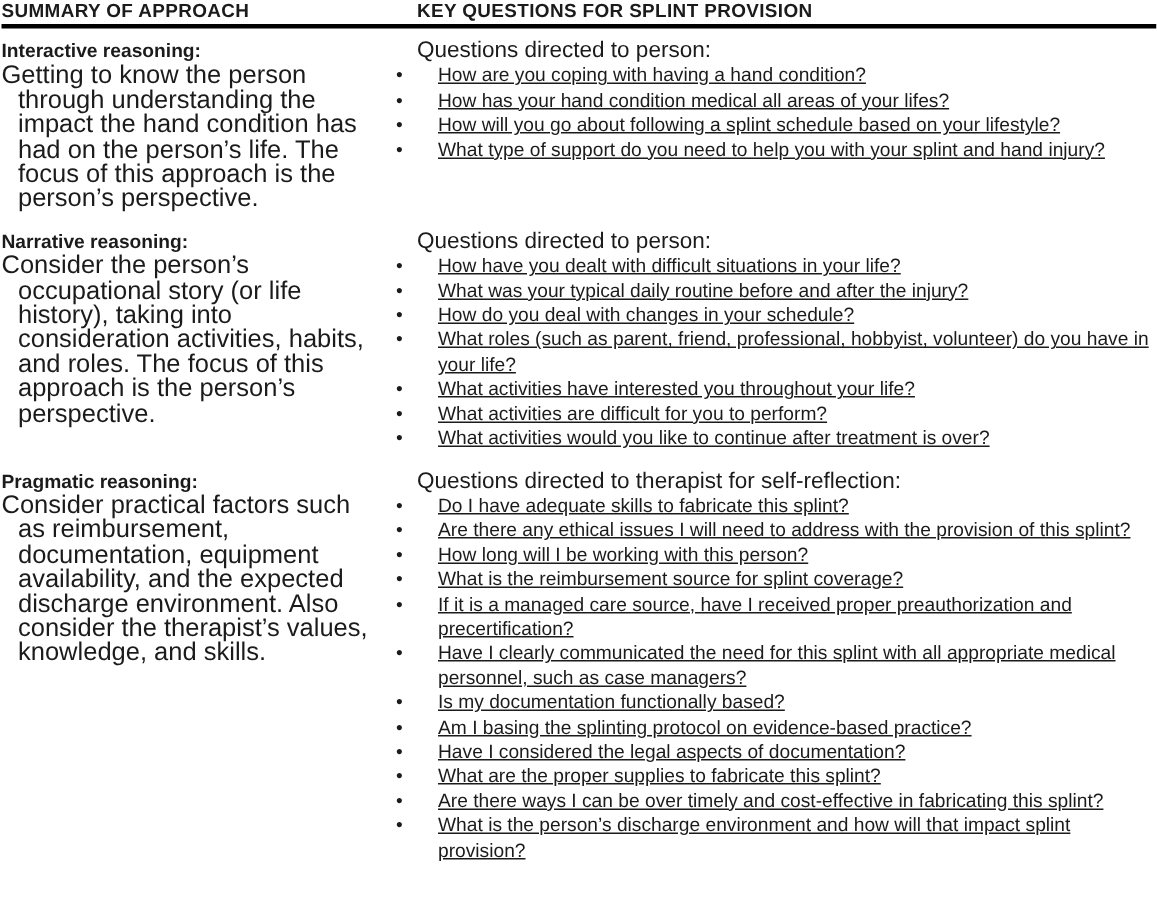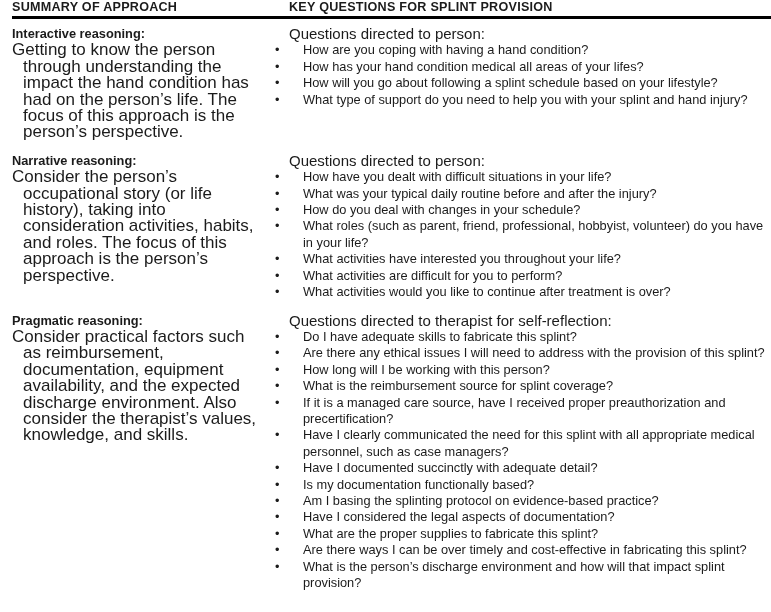--- a/index.html
+++ b/index.html
@@ -7,21 +7,21 @@
   body {
     width: 771px;
     height: 612px;
     background: #ffffff;
     color: #1b1b1b;
     font-family: "Liberation Sans", sans-serif;
     overflow: hidden;
   }
   .doc {
     width: 766px;
-    padding: 1px 0 0 12px;
+    padding: 1px 0 0 1px;
   }
   .thead { display: flex; }
   .th {
     font-weight: bold;
     font-size: 12.6px;
     letter-spacing: 0.25px;
     line-height: 13px;
     white-space: nowrap;
   }
   .col-left {
@@ -57,20 +57,21 @@
   ul.questions-list {
     margin: 0;
     padding: 0;
     list-style: none;
     font-size: 12.8px;
     line-height: 16.4px;
   }
   ul.questions-list li {
     padding-left: 14px;
     text-indent: -14px;
+    text-decoration: underline;
   }
   ul.questions-list li::before {
     content: "\2022";
     display: inline-block;
     width: 14px;
     font-size: 12.8px;
   }
 </style>
 </head>
 <body>
@@ -124,21 +125,20 @@
     </div>
     <div class="col-right">
       <div class="questions-intro">Questions directed to therapist for self-reflection:</div>
       <ul class="questions-list">
             <li>Do I have adequate skills to fabricate this splint?</li>
             <li>Are there any ethical issues I will need to address with the provision of this splint?</li>
             <li>How long will I be working with this person?</li>
             <li>What is the reimbursement source for splint coverage?</li>
             <li>If it is a managed care source, have I received proper preauthorization and precertification?</li>
             <li>Have I clearly communicated the need for this splint with all appropriate medical personnel, such as case managers?</li>
-            <li>Have I documented succinctly with adequate detail?</li>
             <li>Is my documentation functionally based?</li>
             <li>Am I basing the splinting protocol on evidence-based practice?</li>
             <li>Have I considered the legal aspects of documentation?</li>
             <li>What are the proper supplies to fabricate this splint?</li>
             <li>Are there ways I can be over timely and cost-effective in fabricating this splint?</li>
             <li>What is the person’s discharge environment and how will that impact splint provision?</li>
           </ul>
     </div>
   </div>
 </div>

